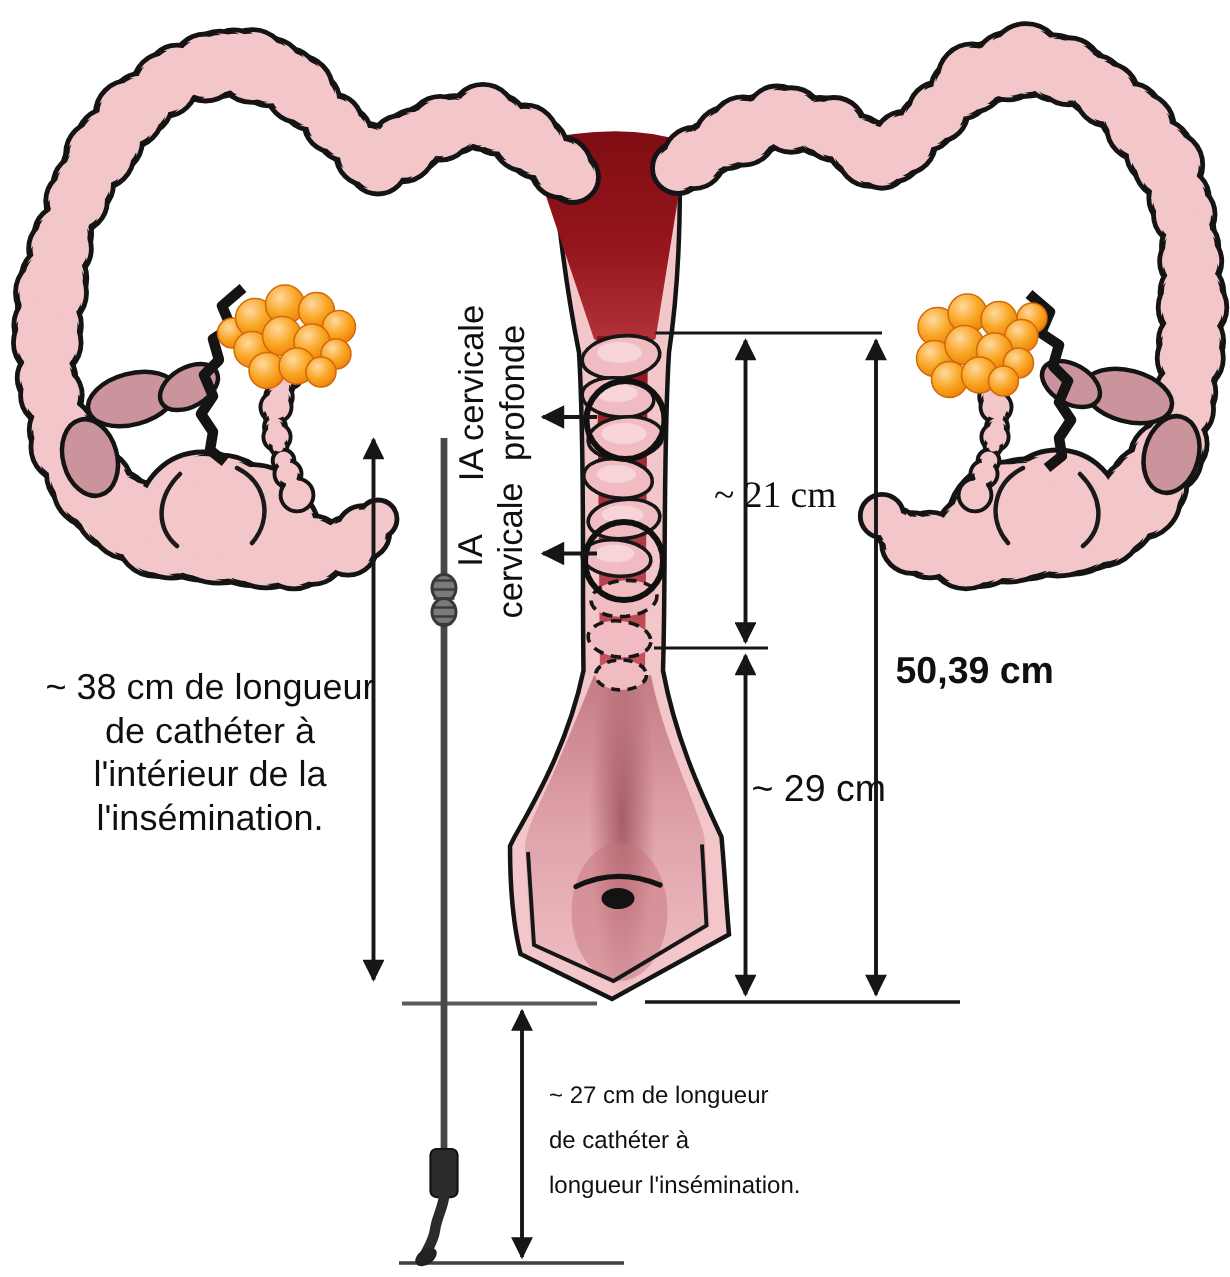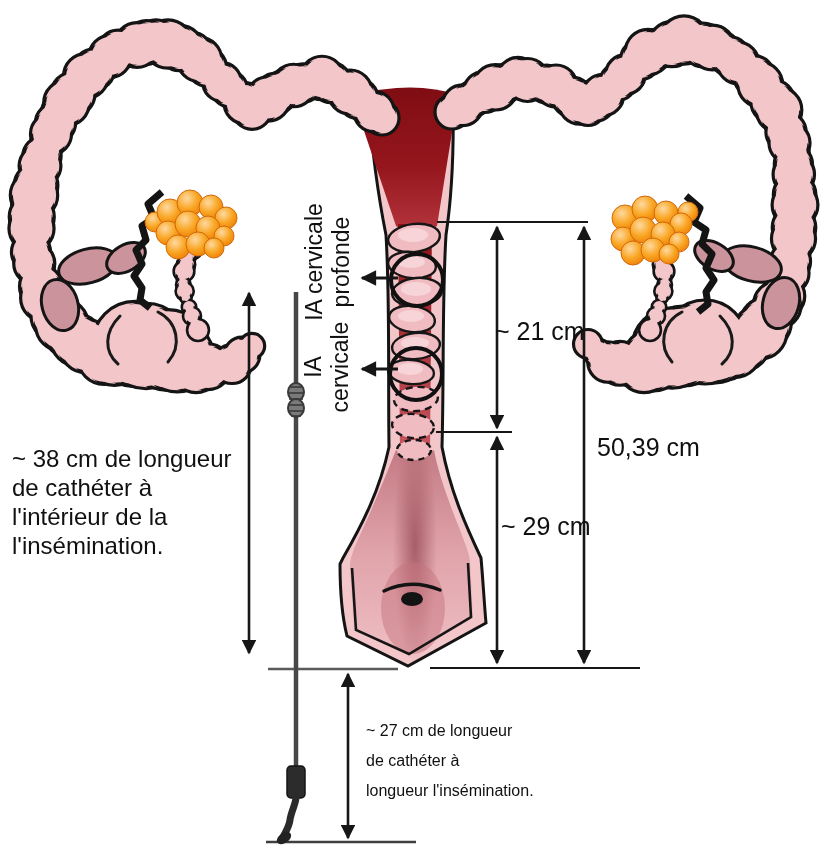--- a/index.html
+++ b/index.html
@@ -4,25 +4,25 @@
 <style>
   html,body{margin:0;padding:0;background:#ffffff;}
   .stage{
     position:relative;width:820px;height:851px;background:#fff;overflow:hidden;
     font-family:"Liberation Sans","DejaVu Sans",sans-serif;color:#101010;
   }
   .stage svg{position:absolute;left:0;top:0;}
   .txt{position:absolute;white-space:nowrap;}
   .mlabel{font-size:25px;}
   .note div{white-space:nowrap;}
-  #note-inside{left:12px;top:444px;width:220px;text-align:left;font-size:24px;line-height:29px;}
+  #note-inside{left:30px;top:444px;width:220px;text-align:center;font-size:24px;line-height:29px;}
   #note-outside{left:366px;top:716px;width:270px;text-align:left;font-size:16px;line-height:30px;}
-  #m21{left:495px;top:317px;}
+  #m21{left:476px;top:317px;font-family:Liberation Serif, serif;}
   #m29{left:501px;top:512px;text-align:right;}
-  #m50{left:597px;top:433px;}
+  #m50{left:597px;top:433px;font-weight:bold;}
   .rot-label{
     position:absolute;transform:translate(-50%,-50%) rotate(-90deg);
     text-align:center;font-size:23px;line-height:27px;
   }
   #label-deep{left:328px;top:262px;}
   #label-cerv{left:327px;top:367px;}
 </style>
 </head>
 <body>
 

